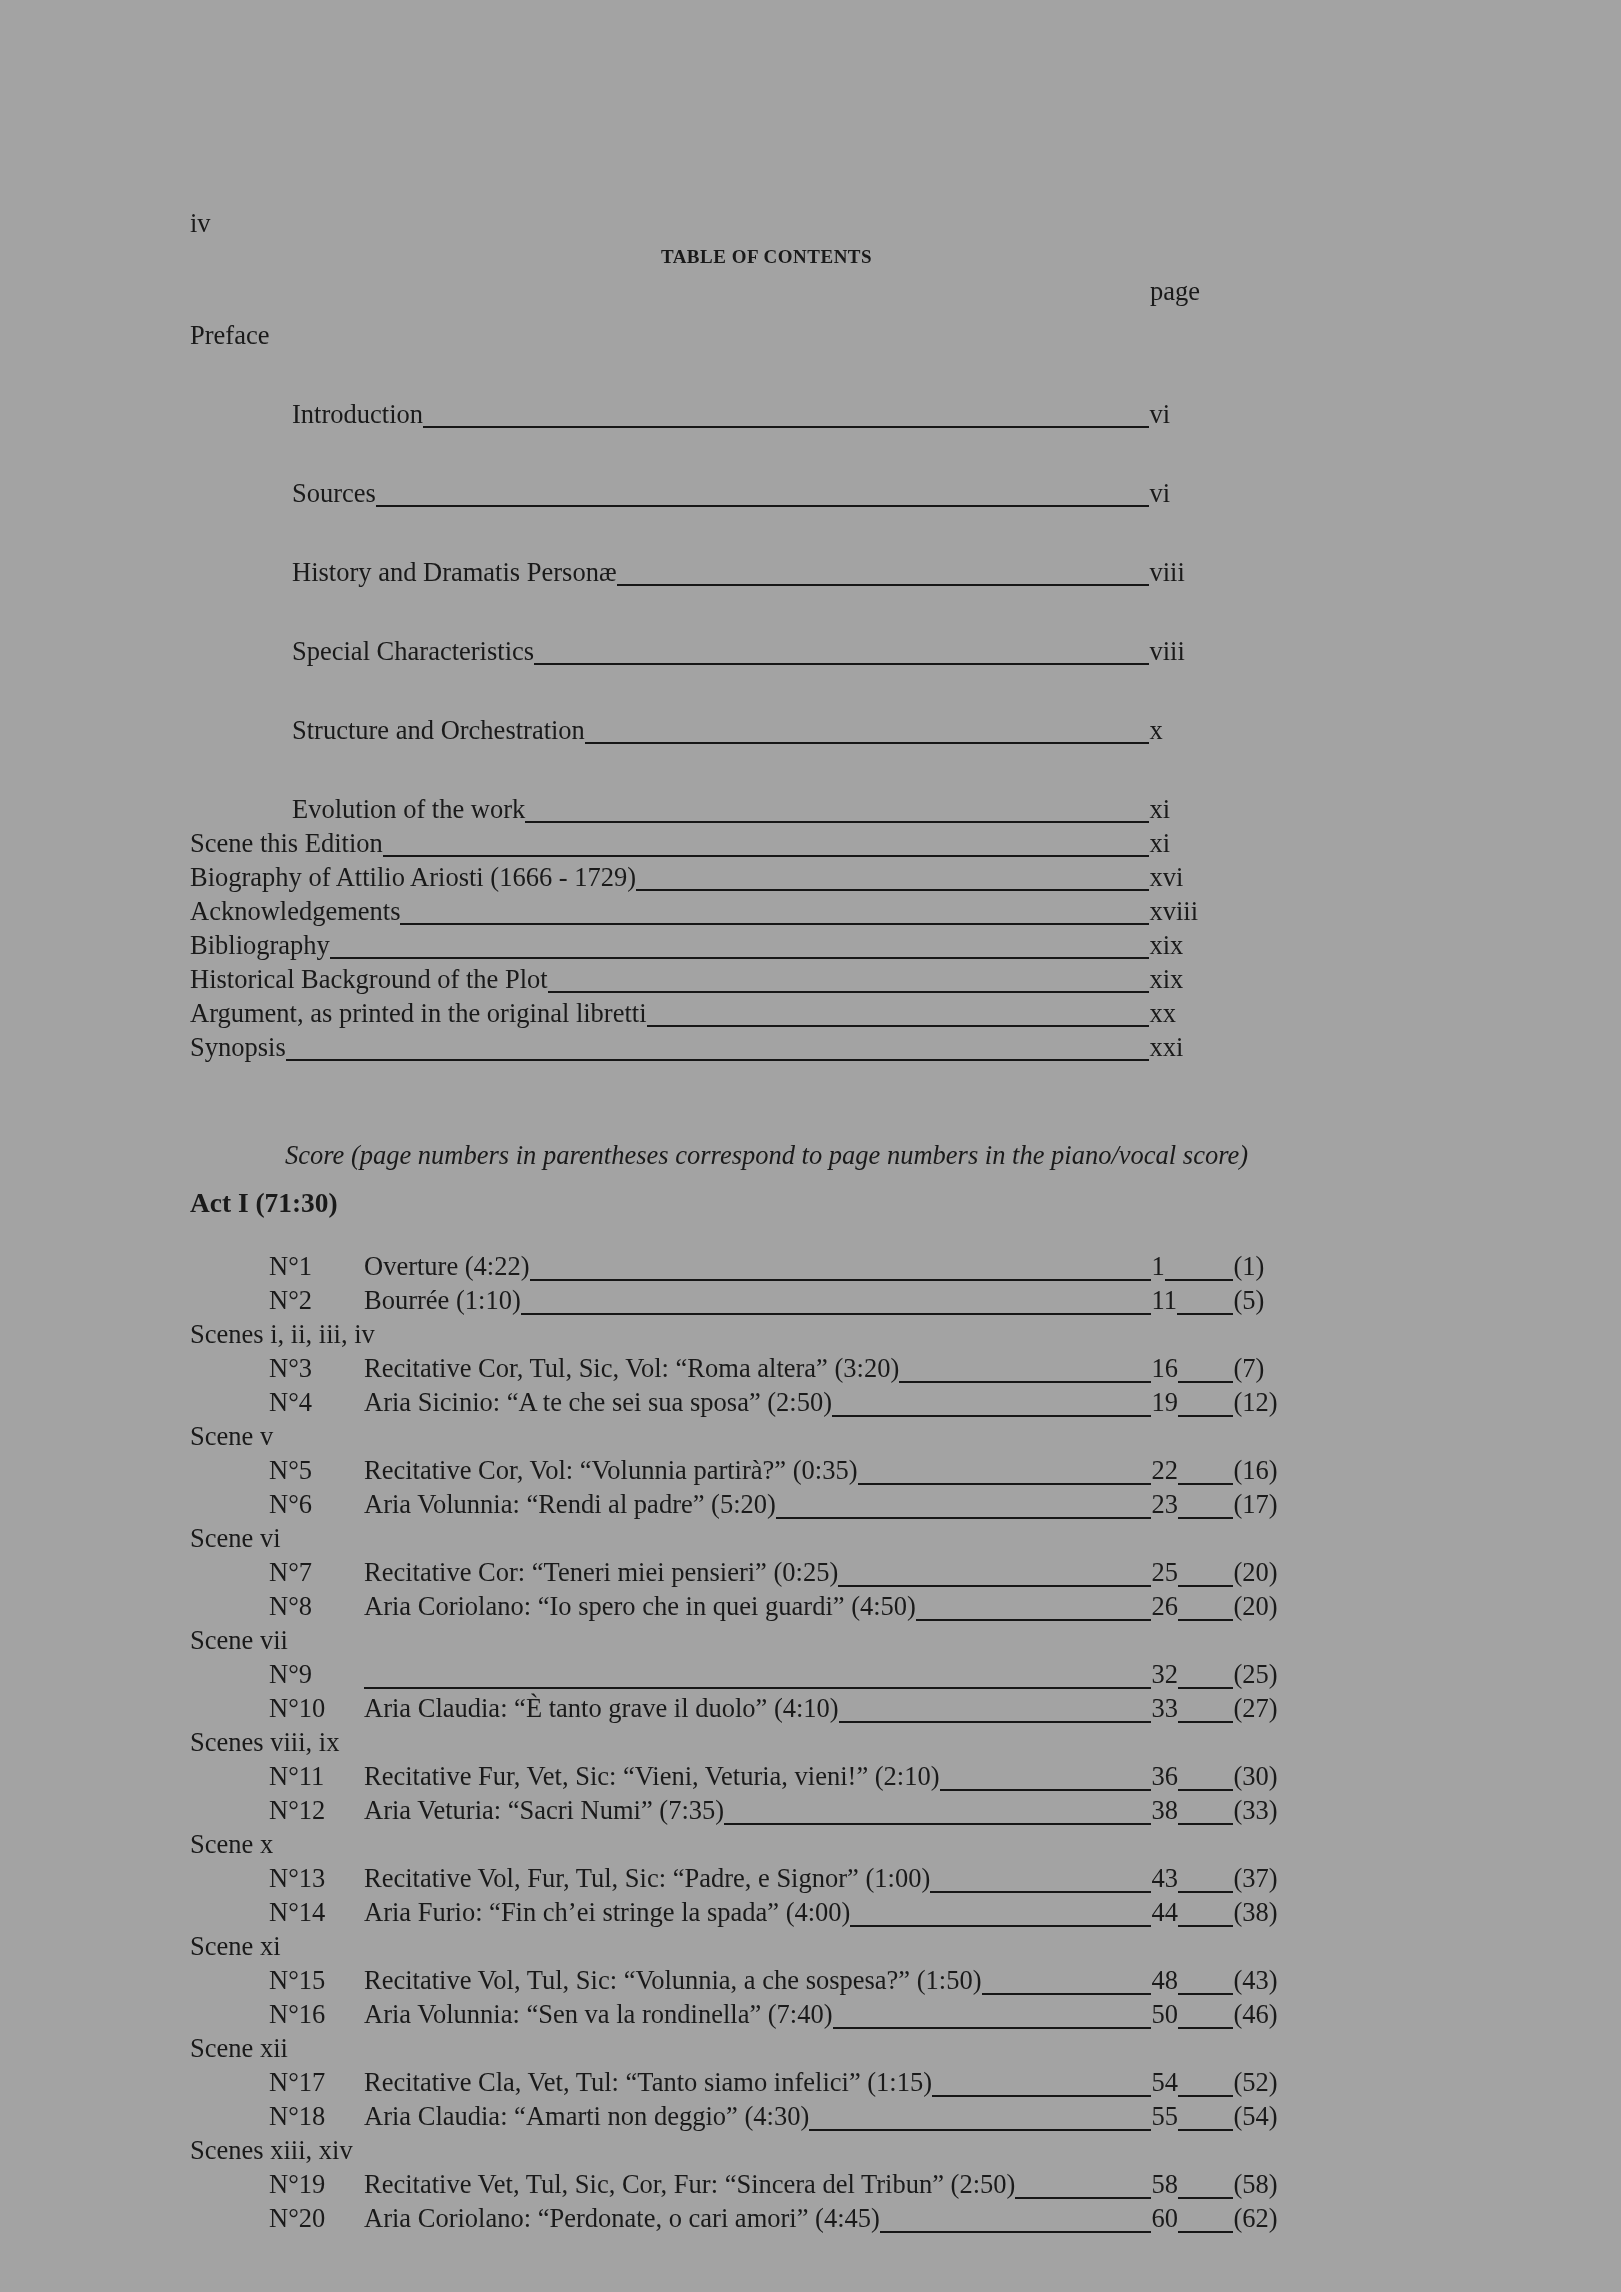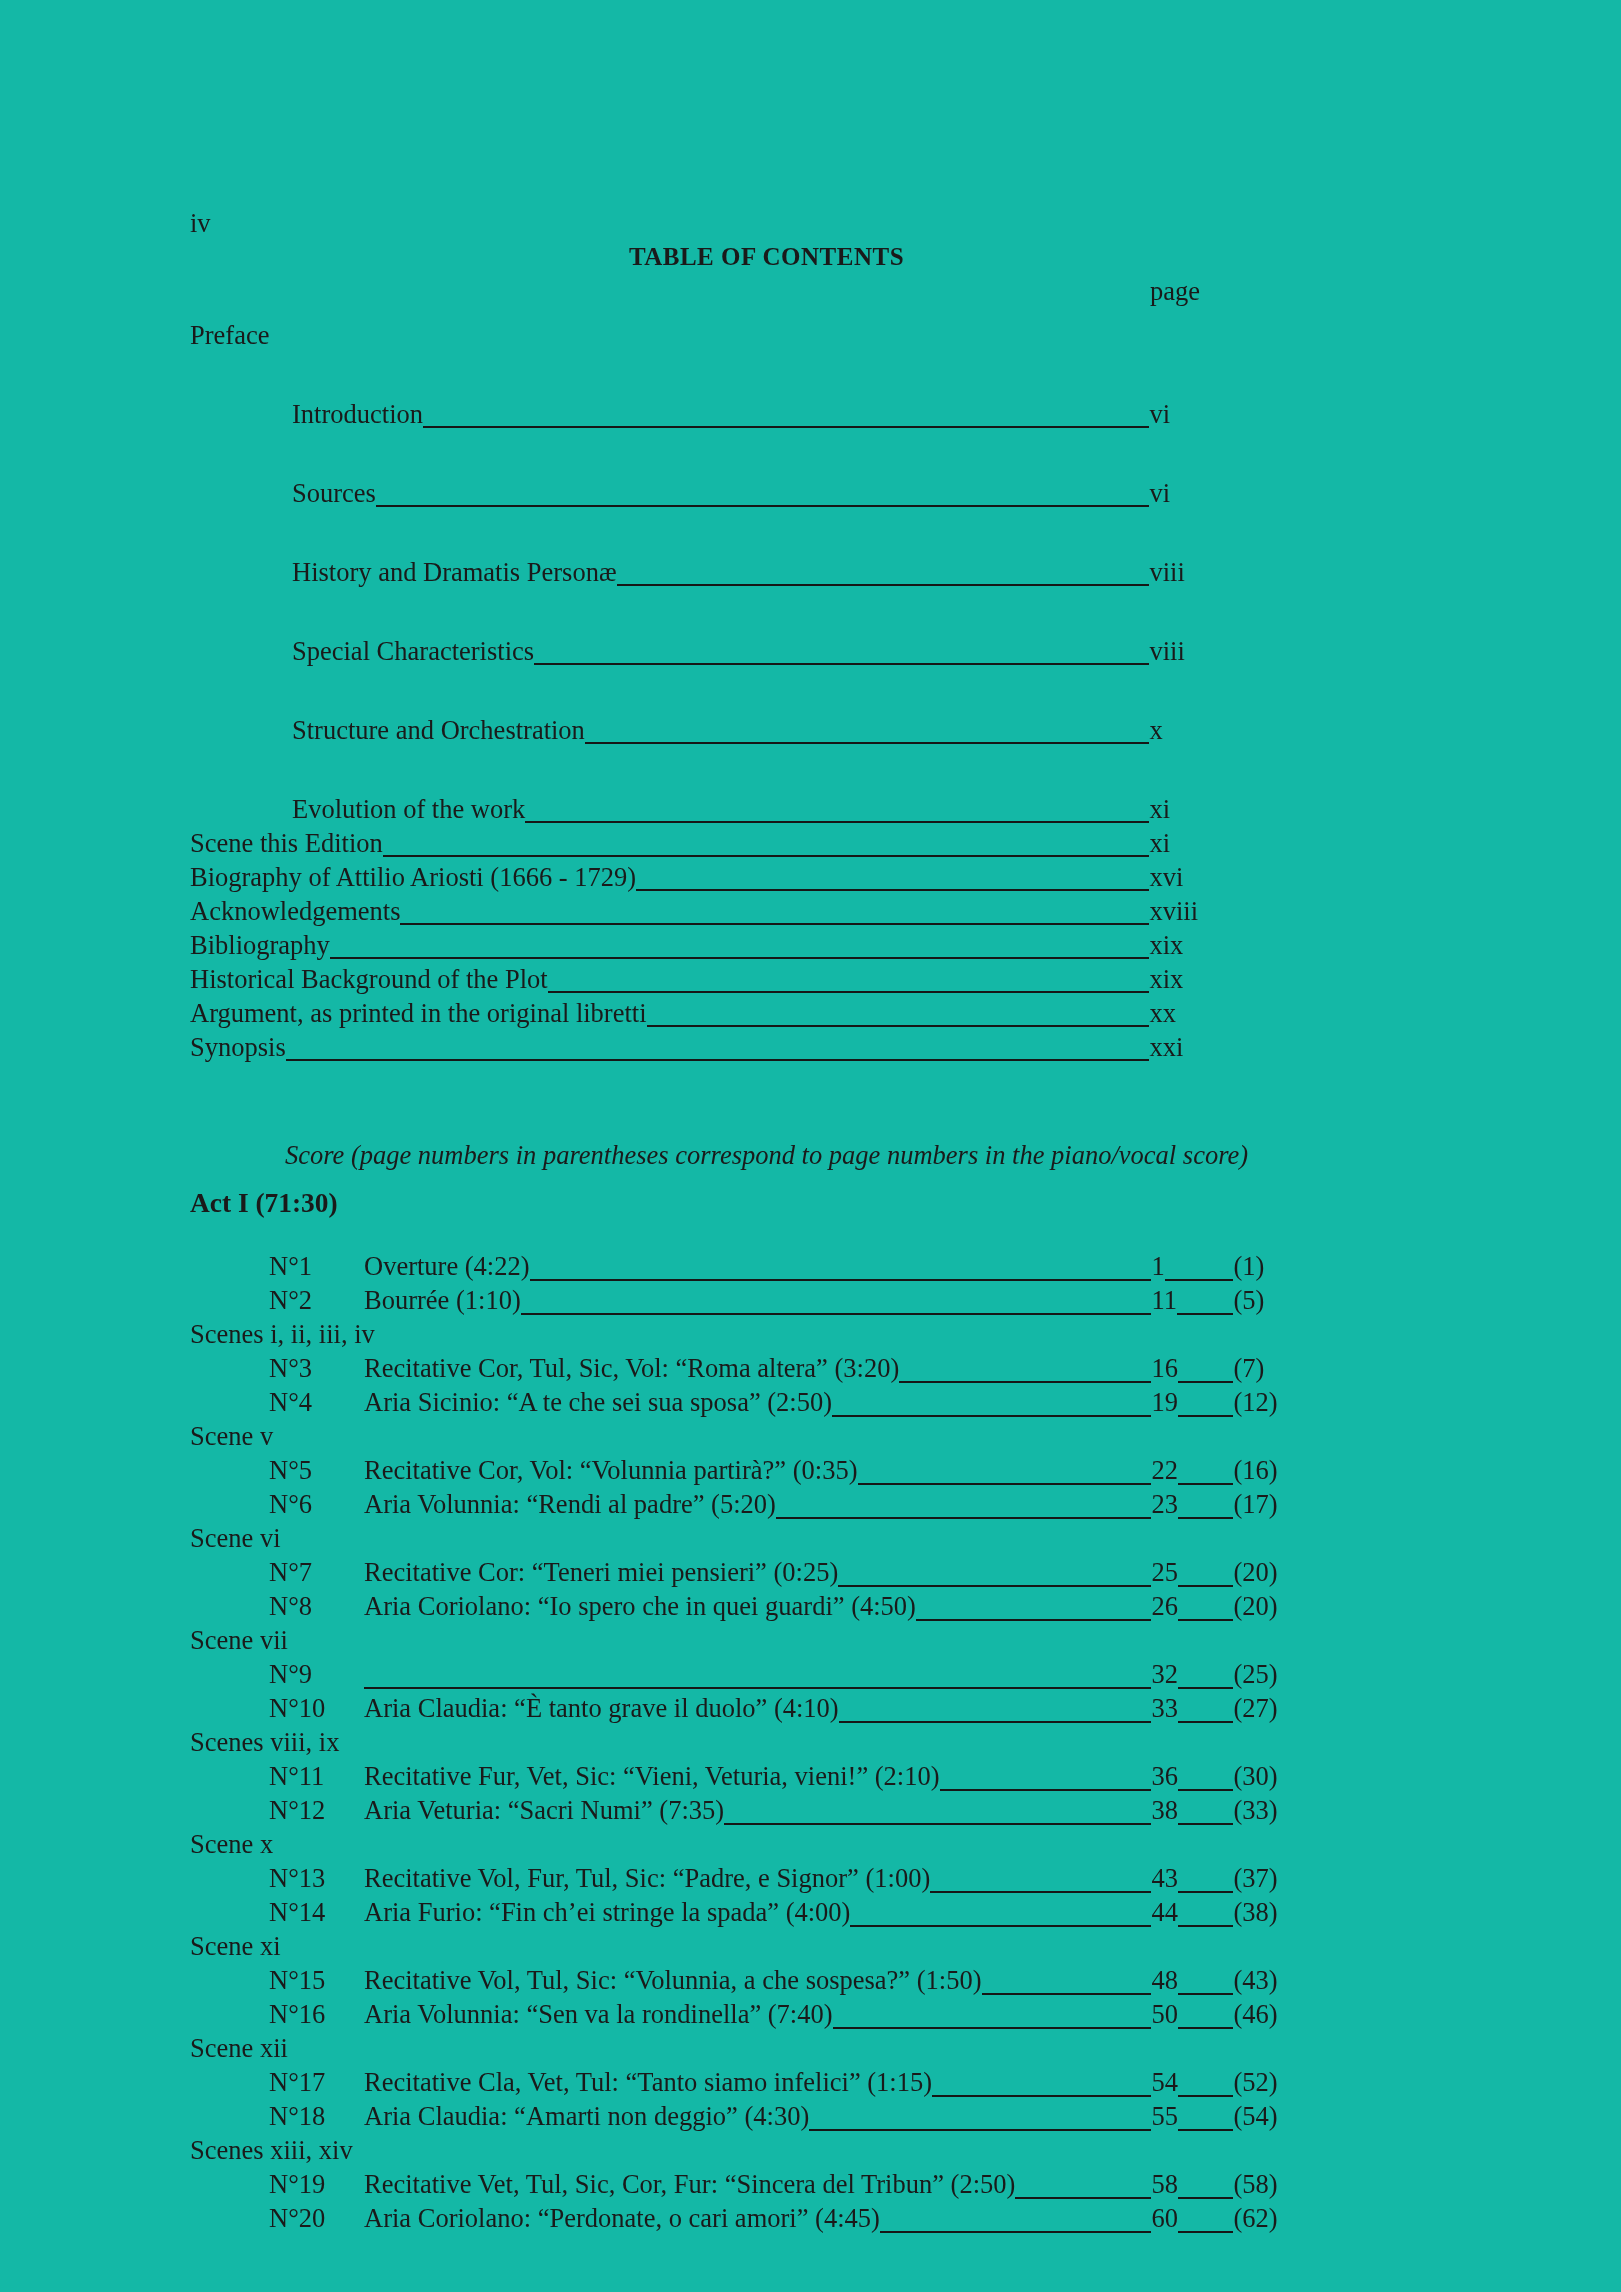--- a/index.html
+++ b/index.html
@@ -1,36 +1,36 @@
 <!DOCTYPE html>
 <html><head>
 <meta charset="utf-8">
 <style>
   html, body { margin: 0; padding: 0; background: #ffffff; }
   .page {
     position: relative;
     width: 1621px;
     height: 2293px;
-    background: #14b8a6;
+    background: #a3a3a3;
     color: #1a1a1a;
     font-family: "Liberation Serif", "DejaVu Serif", serif;
     font-size: 26.5px;
     line-height: 34px;
     overflow: hidden;
   }
   .content {
     position: absolute;
     left: 190px;
     top: 206px;
     width: 1153px;
   }
   .folio { line-height: 34px; }
   .title {
     margin: 0;
-    font-size: 25px;
+    font-size: 19px;
     font-weight: 700;
     line-height: 34px;
     text-align: center;
     letter-spacing: 0.5px;
   }
   .page-col {
     line-height: 34px;
     margin-left: 960px;
     margin-bottom: 9.8px;
   }

